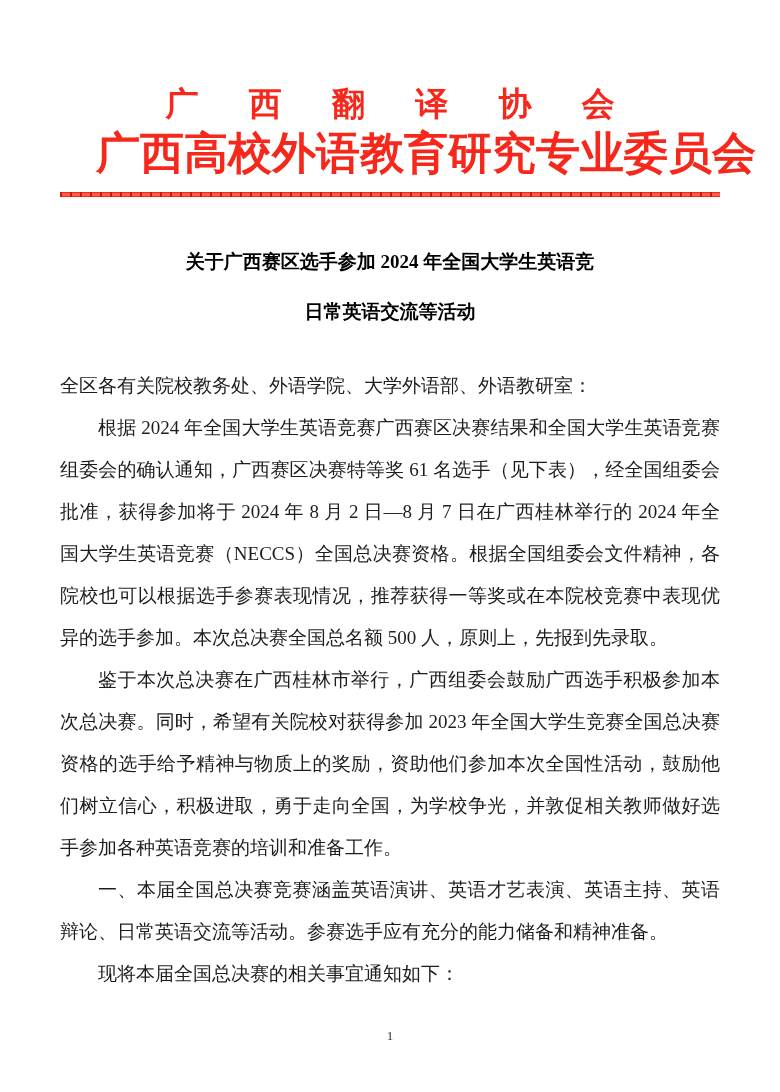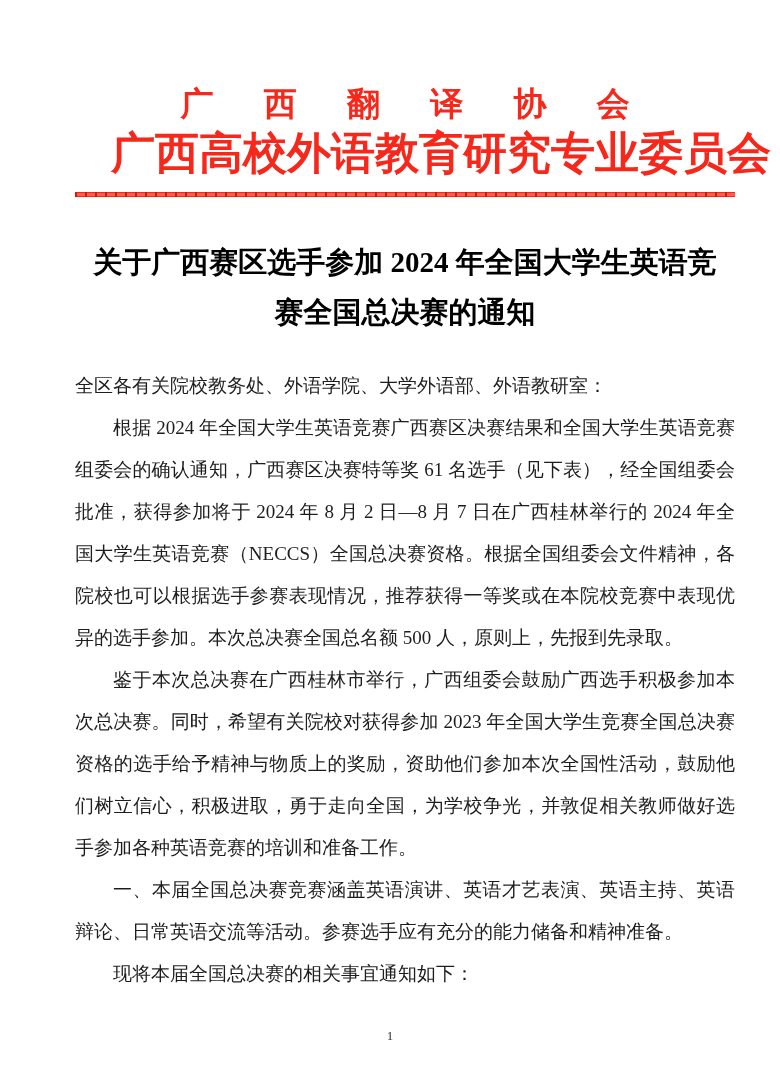--- a/index.html
+++ b/index.html
@@ -7,21 +7,21 @@
     --ink:#1d1d1d;
   }
   html,body{margin:0;padding:0;}
   body{
     width:780px;height:1092px;
     background:#ffffff;
     font-family:"Liberation Serif","DejaVu Serif",serif;
     position:relative;
     overflow:hidden;
   }
-  .page{position:absolute;inset:0;padding-left:15px;}
+  .page{position:absolute;inset:0;}
   .content{margin:0 60px;width:660px;}
 
   .org-line1{
     margin-top:86px;
     text-align:center;
     color:var(--red);
     font-weight:bold;
     font-size:33px;
     line-height:36px;
     letter-spacing:21px;
@@ -44,21 +44,21 @@
     width:660px;
     background:
       repeating-linear-gradient(90deg, #d31708 0 2px, rgba(0,0,0,0) 2px 10px),
       linear-gradient(to bottom, #f5281b 0 1px, #ff5d4e 1px 4px, #f5281b 4px 5px);
   }
 
   .doc-title{
     margin-top:40px;
     text-align:center;
     font-weight:bold;
-    font-size:29px;
+    font-size:19px;
     line-height:50px;
     color:#000000;
   }
 
   .body-text{
     margin-top:28px;
     font-size:19px;
     line-height:42px;
     color:var(--ink);
     text-align:justify;
@@ -82,21 +82,21 @@
   <div class="content">
 
     <div class="org-line1">广 西 翻 译 协 会</div>
 
     <div class="org-line2">广西高校外语教育研究专业委员会</div>
 
     <div class="red-divider"></div>
 
     <div class="doc-title">
       <span>关于广西赛区选手参加 2024 年全国大学生英语竞</span><br>
-      <span>赛全国总决赛的通知</span>
+      <span>日常英语交流等活动</span>
     </div>
 
     <div class="body-text">
       <p>全区各有关院校教务处、外语学院、大学外语部、外语教研室：</p>
       <p class="indent">根据 2024 年全国大学生英语竞赛广西赛区决赛结果和全国大学生英语竞赛组委会的确认通知，广西赛区决赛特等奖 61 名选手（见下表），经全国组委会批准，获得参加将于 2024 年 8 月 2 日—8 月 7 日在广西桂林举行的 2024 年全国大学生英语竞赛（NECCS）全国总决赛资格。根据全国组委会文件精神，各院校也可以根据选手参赛表现情况，推荐获得一等奖或在本院校竞赛中表现优异的选手参加。本次总决赛全国总名额 500 人，原则上，先报到先录取。</p>
       <p class="indent">鉴于本次总决赛在广西桂林市举行，广西组委会鼓励广西选手积极参加本次总决赛。同时，希望有关院校对获得参加 2023 年全国大学生竞赛全国总决赛资格的选手给予精神与物质上的奖励，资助他们参加本次全国性活动，鼓励他们树立信心，积极进取，勇于走向全国，为学校争光，并敦促相关教师做好选手参加各种英语竞赛的培训和准备工作。</p>
       <p class="indent">一、本届全国总决赛竞赛涵盖英语演讲、英语才艺表演、英语主持、英语辩论、日常英语交流等活动。参赛选手应有充分的能力储备和精神准备。</p>
       <p class="indent">现将本届全国总决赛的相关事宜通知如下：</p>
     </div>
 

